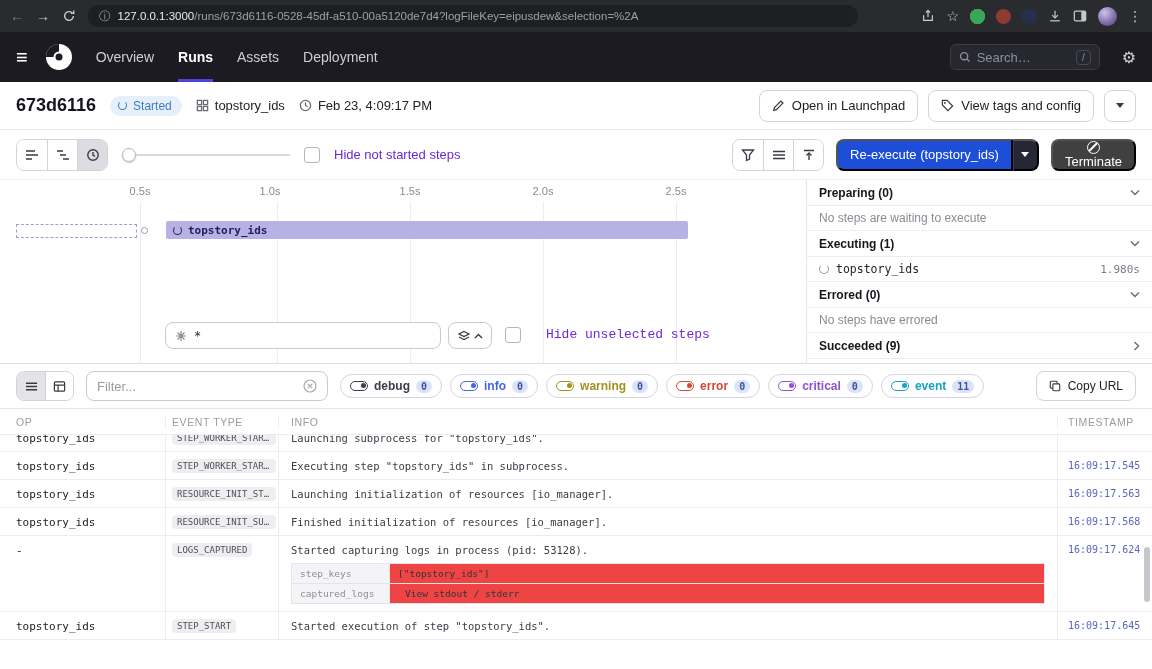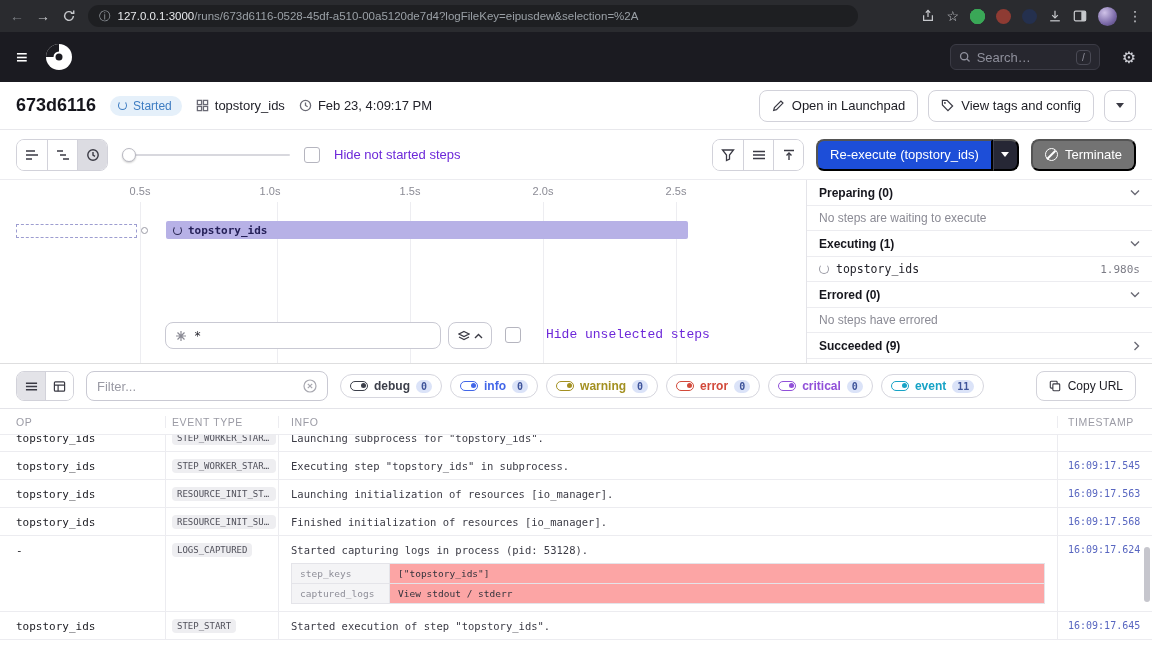--- a/index.html
+++ b/index.html
@@ -57,21 +57,21 @@
   .slider { width:168px; display:flex; align-items:center; position:relative; }
   .slider .track { width:100%; height:2px; background:#d8d8de; border-radius:1px; }
   .slider .knob { position:absolute; left:0; top:50%; transform:translateY(-50%); width:14px; height:14px; border-radius:50%; background:#fff; border:1px solid #b9b9c2; box-shadow:0 1px 2px rgba(0,0,0,.2); }
   .chk { width:16px; height:16px; border:1px solid #b5b5bf; border-radius:3px; background:#fff; flex:none; }
   .chk-label { font-size:13px; color:#6d28d9; }
   .toolbar-right { margin-left:auto; display:flex; align-items:center; gap:12px; }
   .split-btn { display:flex; }
   .btn-dark { height:32px; background:#1d4ed8; color:#fff; font-size:13px; display:flex; align-items:center; padding:0 12px; border-radius:8px 0 0 8px; cursor:pointer; }
   .btn-dark-caret { width:26px; height:32px; background:#262735; border-left:1px solid #3e3f4e; border-radius:0 8px 8px 0; display:grid; place-items:center; cursor:pointer; }
   .caret-down-white { width:0; height:0; border-left:4px solid transparent; border-right:4px solid transparent; border-top:5px solid #fff; }
-  .btn-danger { height:32px; background:#737373; color:#fff; border-radius:8px; display:flex; gap:7px; align-items:center; padding:0 12px; font-size:13px; cursor:pointer; }
+  .btn-danger { height:32px; background:#404040; color:#fff; border-radius:8px; display:flex; align-items:center; padding:0 12px; font-size:13px; cursor:pointer;flex-direction:column; }
   .no-circle { width:13px; height:13px; border:1.5px solid #fff; border-radius:50%; position:relative; }
   .no-circle::after { content:""; position:absolute; left:-1px; top:4.5px; width:12px; height:1.5px; background:#fff; transform:rotate(-45deg); }
 
   
   .main { display:flex; height:183px; }
   .gantt { flex:1; position:relative; overflow:hidden; background:#fff; }
   .gridline { position:absolute; top:22px; bottom:0; width:1px; background:#ededf1; }
   .tick { position:absolute; top:5px; transform:translateX(-50%); font-size:11px; color:#8b8b95; }
   .mini-box { position:absolute; left:16px; top:44px; width:121px; height:14px; border:1px dashed #9d9dd0; }
   .node-dot { position:absolute; left:141px; top:47px; width:7px; height:7px; border:1px solid #9b9ba6; border-radius:50%; }
@@ -118,23 +118,23 @@
   .col-info { flex:1; padding:0 12px; border-right:1px solid #ececf0; }
   .col-ts { width:94px; padding:0 10px; }
   .lt-body { height:236px; overflow:hidden; position:relative; }
   .row { display:flex; border-bottom:1px solid #ececf0; align-items:stretch; min-height:27px; font-family:"DejaVu Sans Mono",monospace; }
   .row:first-child { margin-top:-11px; }
   .row .col-op { font-size:11px; color:#1c1c22; padding-top:8px; }
   .row .col-event { padding-top:6px; }
   .event-badge { display:inline-block; max-width:104px; overflow:hidden; text-overflow:ellipsis; white-space:nowrap; background:#eeeef1; border-radius:4px; padding:2px 5px; font-size:9px; color:#50505a; }
   .row .col-info { font-size:10.5px; color:#3b3b45; padding-top:8px; padding-bottom:7px; }
   .row .col-ts { font-size:10px; color:#5866c0; padding-top:8px; cursor:pointer; }
-  .meta-table { margin-top:7px; border:1px solid #e4e4e9; width:100%; font-size:9.5px; background:#fca5a5; }
+  .meta-table { margin-top:7px; border:1px solid #e4e4e9; width:100%; font-size:9.5px; background:#ef4444; }
   .meta-row { display:flex; border-bottom:1px solid #e4e4e9; }
-  .meta-row:last-child { border-bottom:none; }
+  .meta-row:last-child { border-bottom:none;gap:7px; }
   .meta-label { width:98px; background:#f4f4f6; color:#8e8e98; padding:4px 8px; border-right:1px solid #e4e4e9; flex:none; }
   .meta-value { padding:4px 8px; color:#33333c; }
   .v-scrollbar { position:absolute; right:2px; top:112px; width:6px; height:55px; background:#c6c6cd; border-radius:3px; cursor:pointer; }
 </style>
 </head>
 <body>
 
 <div class="browser-bar">
   <span class="b-icon dim">←</span>
   <span class="b-icon">→</span>
@@ -180,20 +180,26 @@
 
 <div class="dg-header">
   <span class="hamburger">≡</span>
   <span>
     <svg width="30" height="30" viewBox="0 0 30 30">
         <circle cx="15" cy="15" r="13" fill="#fff"></circle>
         <path d="M15 2 A13 13 0 0 0 2 15 L 9.5 15 A5.5 5.5 0 0 1 15 9.5 Z" fill="#1b1b21"></path>
         <circle cx="15" cy="15" r="3.5" fill="#1b1b21"></circle>
       </svg>
   </span>
+  <div class="dg-nav">
+    <span class="nav-item">Overview</span>
+    <span class="nav-item active">Runs</span>
+    <span class="nav-item">Assets</span>
+    <span class="nav-item">Deployment</span>
+  </div>
   <div class="search-pill">
     <span>
       <svg width="12" height="12" viewBox="0 0 14 14">
           <circle cx="6" cy="6" r="4.2" fill="none" stroke="#8f909c" stroke-width="1.5"></circle>
           <path d="m9.3 9.3 3 3" stroke="#8f909c" stroke-width="1.5"></path>
         </svg>
     </span>
     <input placeholder="Search…" style="">
     <span class="slash-key">/</span>
   </div>

